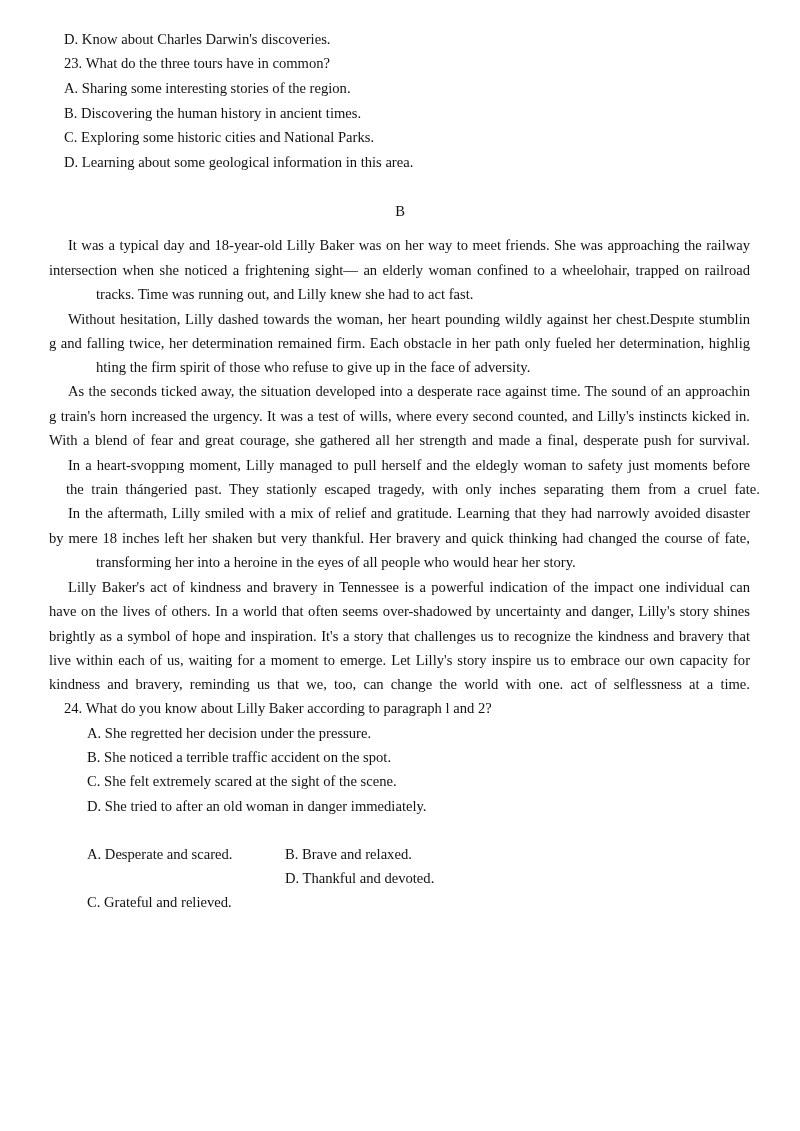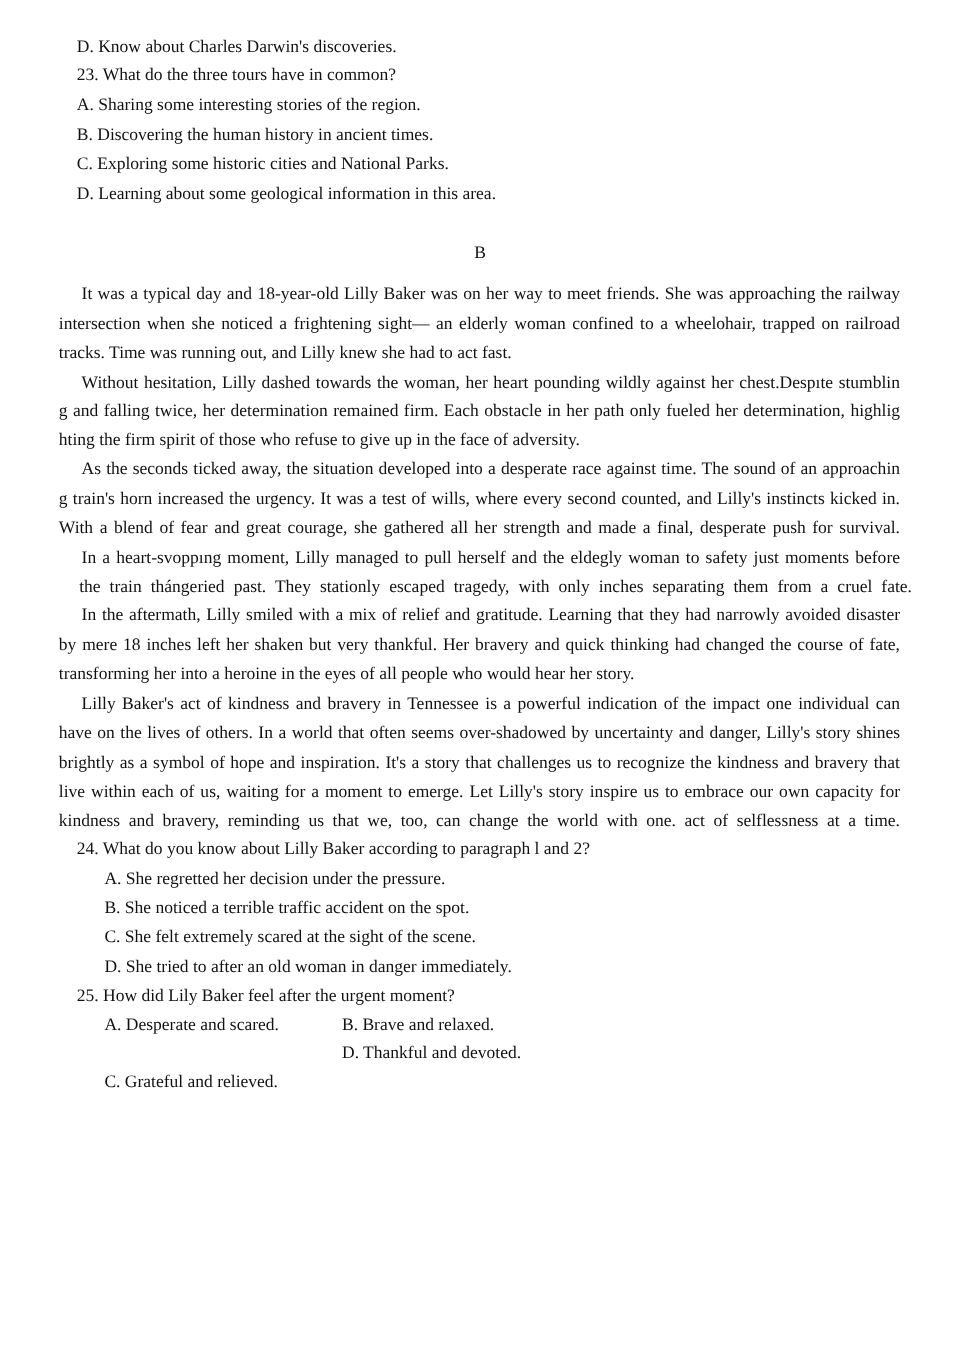--- a/index.html
+++ b/index.html
@@ -12,21 +12,21 @@
     .line {
       position: absolute; white-space: nowrap; line-height: 20px; height: 20px;
     }
     .opt1 { left: 64px; }
     .opt2 { left: 87px; }
     .jline {
       position: absolute; left: 49px; width: 701px; height: 20px; line-height: 20px;
       text-align: justify; text-align-last: justify; white-space: nowrap; overflow: visible;
     }
     .jline.indent { left: 68px; width: 682px; }
-    .jline.last { text-align-last: left; }
+    .jline.last { text-align-last: left; margin-left: 47px; }
     .section-title { position: absolute; left: 0; width: 800px; text-align: center; line-height: 20px; }
     .col2 { position: absolute; left: 285px; white-space: nowrap; line-height: 20px; }
   </style>
 </head>
 <body>
 
 <div class="page">
 
   <div class="line opt1" style="top:29px">D. Know about Charles Darwin's discoveries.</div>
 
@@ -74,19 +74,18 @@
     <div class="jline" style="top:650px">live within each of us, waiting for a moment to emerge. Let Lilly's story inspire us to embrace our own capacity for</div>
     <div class="jline" style="top:674px">kindness and bravery, reminding us that we, too, can change the world with one. act of selflessness at a time.</div>
   </div>
 
   <div class="line opt1" style="top:698px">24. What do you know about Lilly Baker according to paragraph l and 2?</div>
   <div class="line opt2" style="top:723px">A. She regretted her decision under the pressure.</div>
   <div class="line opt2" style="top:747px">B. She noticed a terrible traffic accident on the spot.</div>
   <div class="line opt2" style="top:771px">C. She felt extremely scared at the sight of the scene.</div>
   <div class="line opt2" style="top:796px">D. She tried to after an old woman in danger immediately.</div>
 
-  <div class="line opt1" style="top:820px">25. How did Lily Baker feel after the urgent moment?</div>
   <div class="line opt2" style="top:844px">A. Desperate and scared.</div>
   <div class="col2" style="top:844px">B. Brave and relaxed.</div>
   <div class="line opt2" style="top:892px">C. Grateful and relieved.</div>
   <div class="col2" style="top:868px">D. Thankful and devoted.</div>
 
 </div>
 
 </body></html>

